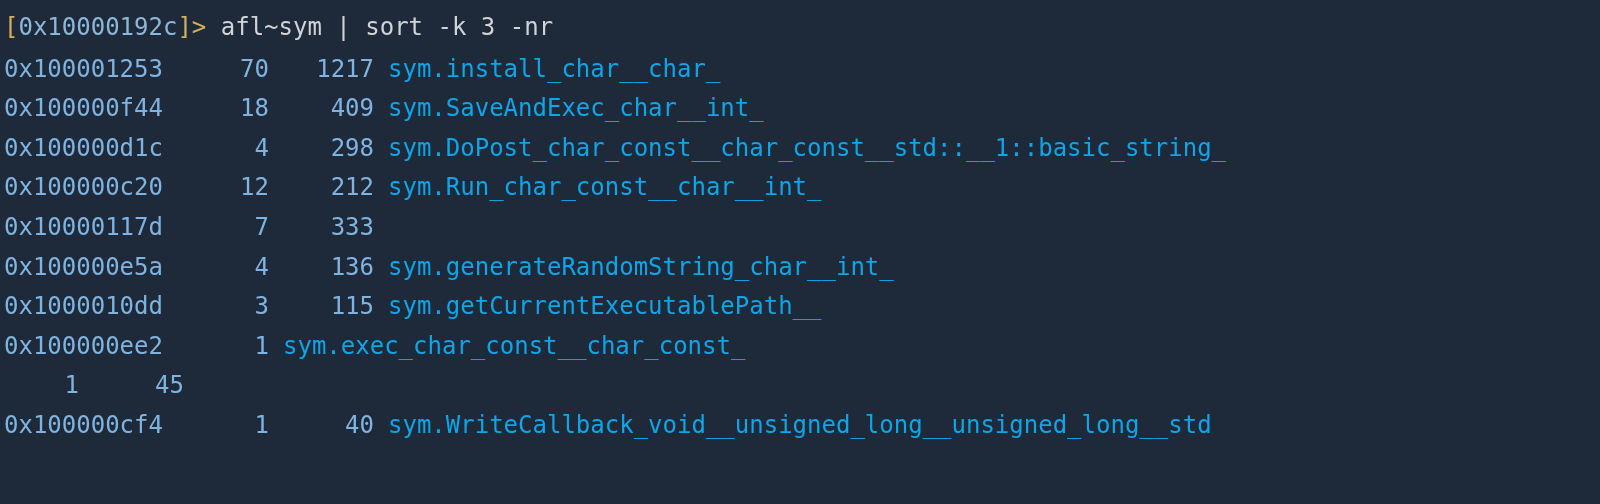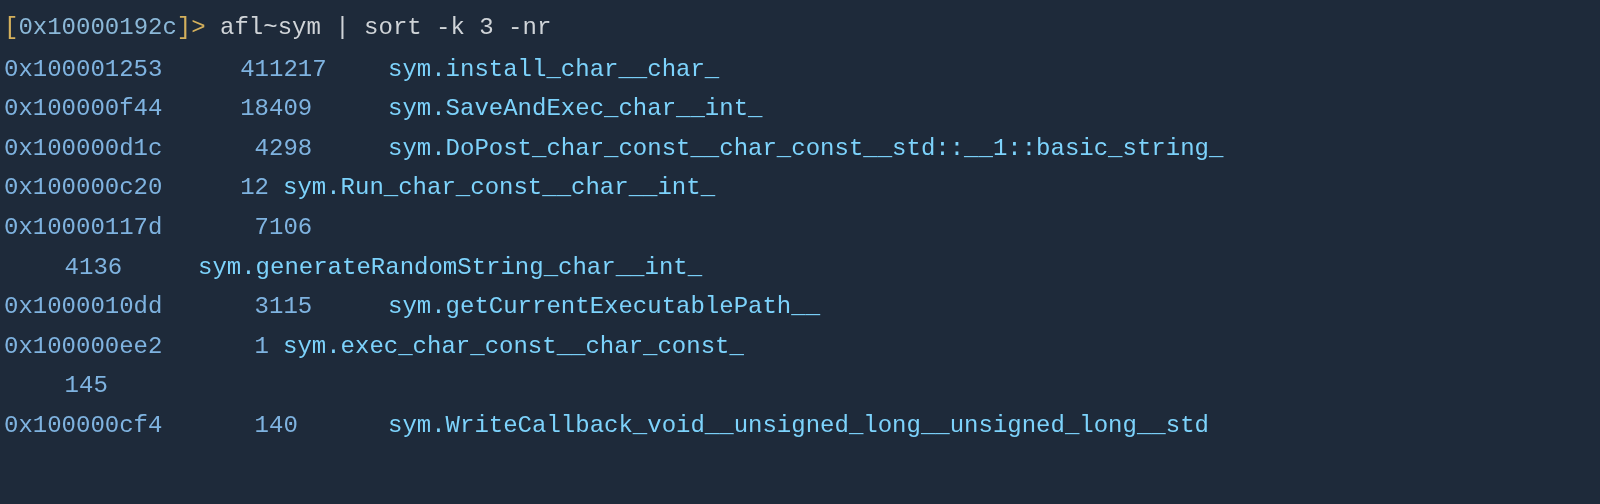--- a/index.html
+++ b/index.html
@@ -1,19 +1,18 @@
 <!DOCTYPE html>
 <html><head>
   <meta charset="utf-8">
   <style>
     * {
       margin: 0;
       padding: 0;
       box-sizing: border-box;
-      font-family: Liberation Mono, monospace;
     }
     body {
       background-color: #1e2a3a;
       font-family: 'Menlo', 'Monaco', 'Consolas', monospace;
       font-size: 24px;
       line-height: 1.65;
       color: #8bb8d8;
       padding: 8px 4px;
       white-space: nowrap;
       overflow: hidden;
@@ -46,65 +45,68 @@
     }
     .col-n1 {
       color: #7fb3e0;
       width: 75px;
       text-align: right;
       flex-shrink: 0;
     }
     .col-n2 {
       color: #7fb3e0;
       width: 105px;
+      text-align: right;
       flex-shrink: 0;
     }
     .col-sym {
-      color: #7dd3fc;
+      color: #0ea5e9;
       padding-left: 14px;
       flex-shrink: 0;
     }
   </style>
 </head>
 <body>
 
 <div class="prompt-line">
   <span class="bracket">[</span><span class="address-prompt">0x10000192c</span><span class="bracket">]</span><span class="gt">&gt;</span>
   <span class="command">afl~sym | sort -k 3 -nr</span>
 </div>
 
 <div class="row">
   <span class="col-addr">0x100001253</span>
-  <span class="col-n1">41</span>
+  <span class="col-n1">70</span>
   <span class="col-n2">1217</span>
   <span class="col-sym">sym.install_char__char_</span>
 </div>
 <div class="row">
   <span class="col-addr">0x100000f44</span>
   <span class="col-n1">18</span>
   <span class="col-n2">409</span>
   <span class="col-sym">sym.SaveAndExec_char__int_</span>
 </div>
 <div class="row">
   <span class="col-addr">0x100000d1c</span>
   <span class="col-n1">4</span>
   <span class="col-n2">298</span>
   <span class="col-sym">sym.DoPost_char_const__char_const__std::__1::basic_string_</span>
 </div>
 <div class="row">
   <span class="col-addr">0x100000c20</span>
   <span class="col-n1">12</span>
+  <span class="col-n2">212</span>
   <span class="col-sym">sym.Run_char_const__char__int_</span>
 </div>
 <div class="row">
   <span class="col-addr">0x10000117d</span>
   <span class="col-n1">7</span>
-  <span class="col-n2">106</span>
+  <span class="col-n2">333</span>
 </div>
 <div class="row">
+  <span class="col-addr">0x100000e5a</span>
   <span class="col-n1">4</span>
   <span class="col-n2">136</span>
   <span class="col-sym">sym.generateRandomString_char__int_</span>
 </div>
 <div class="row">
   <span class="col-addr">0x1000010dd</span>
   <span class="col-n1">3</span>
   <span class="col-n2">115</span>
   <span class="col-sym">sym.getCurrentExecutablePath__</span>
 </div>

